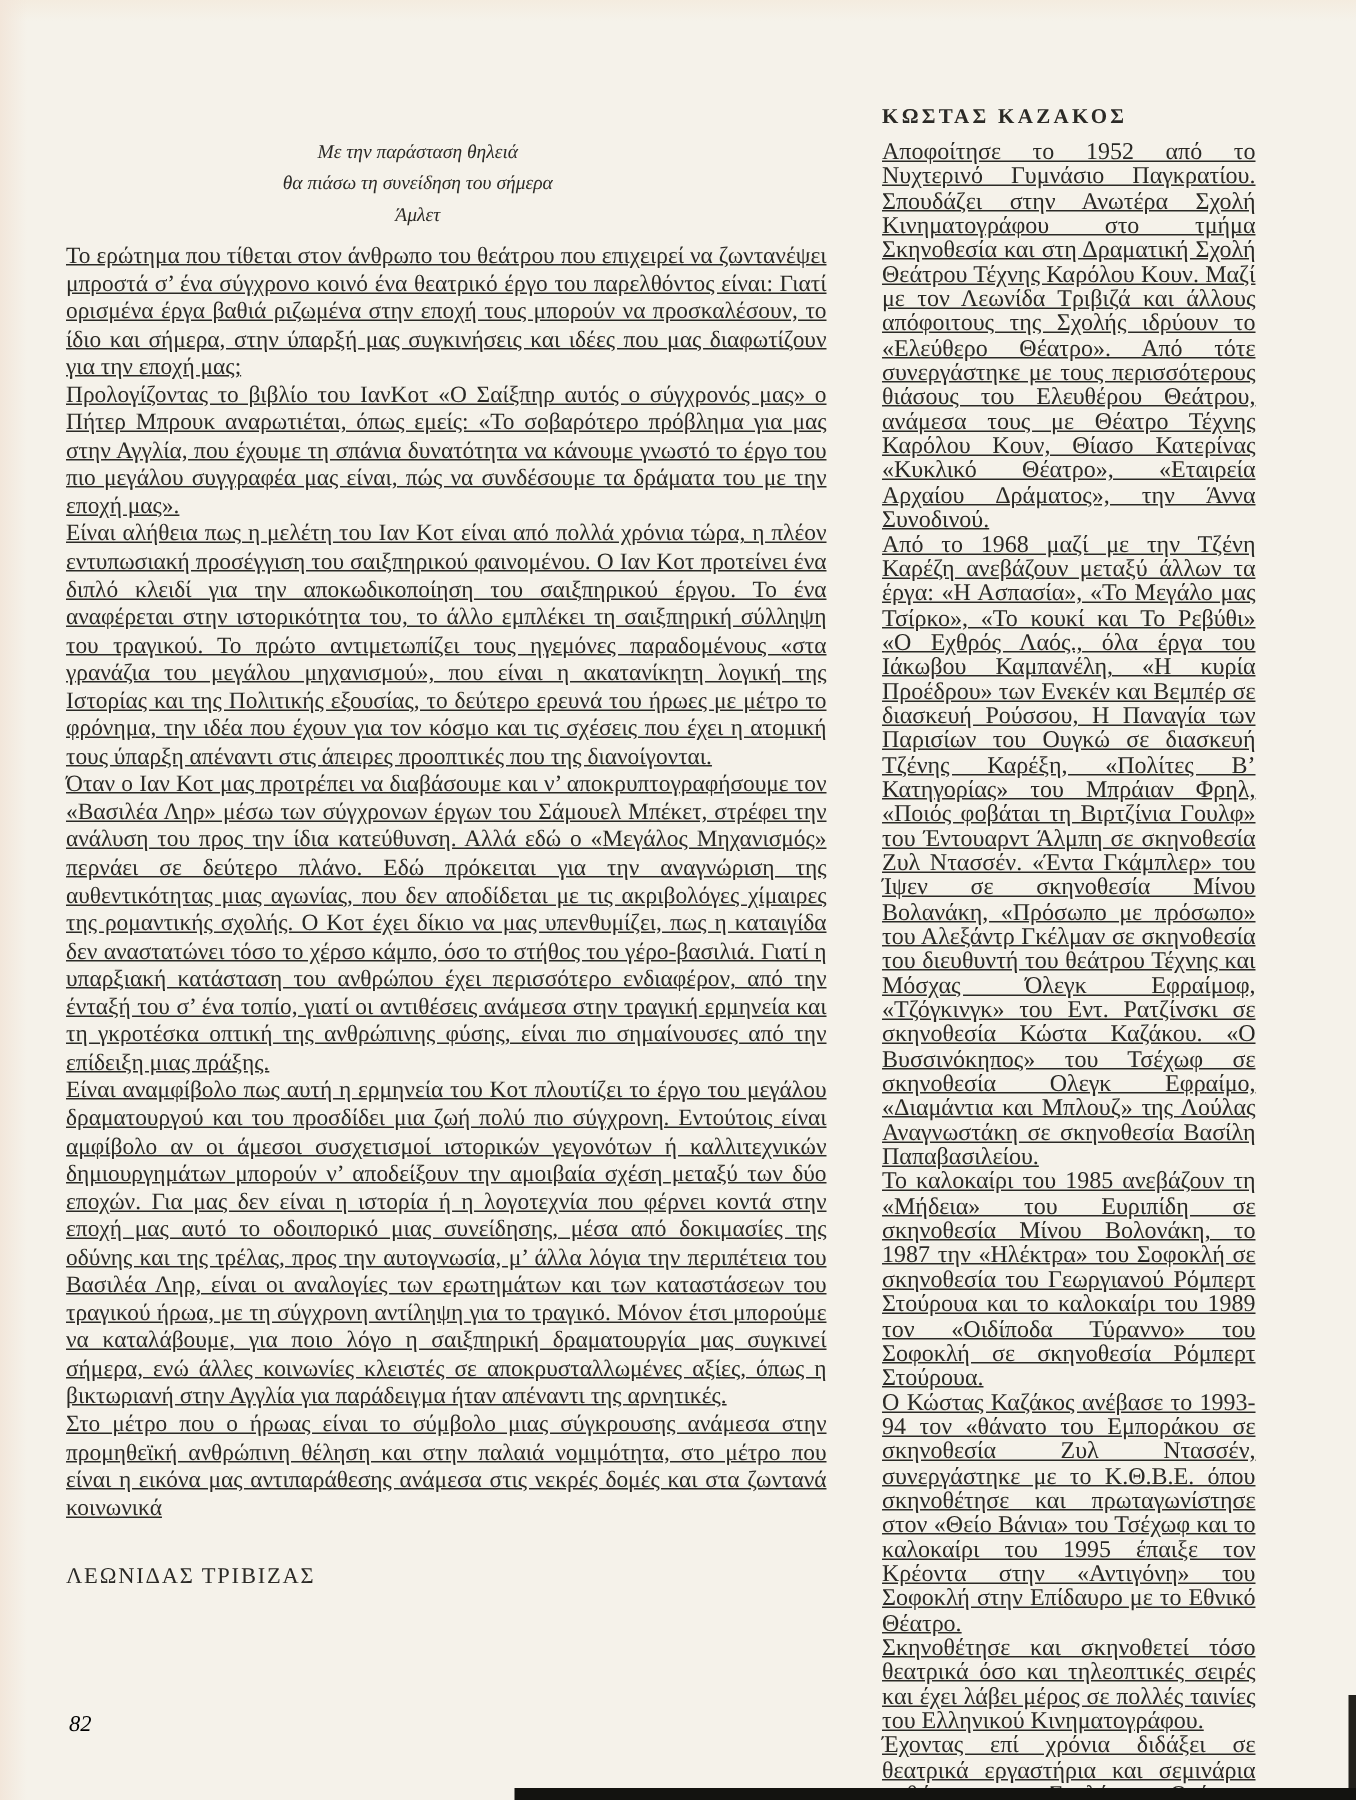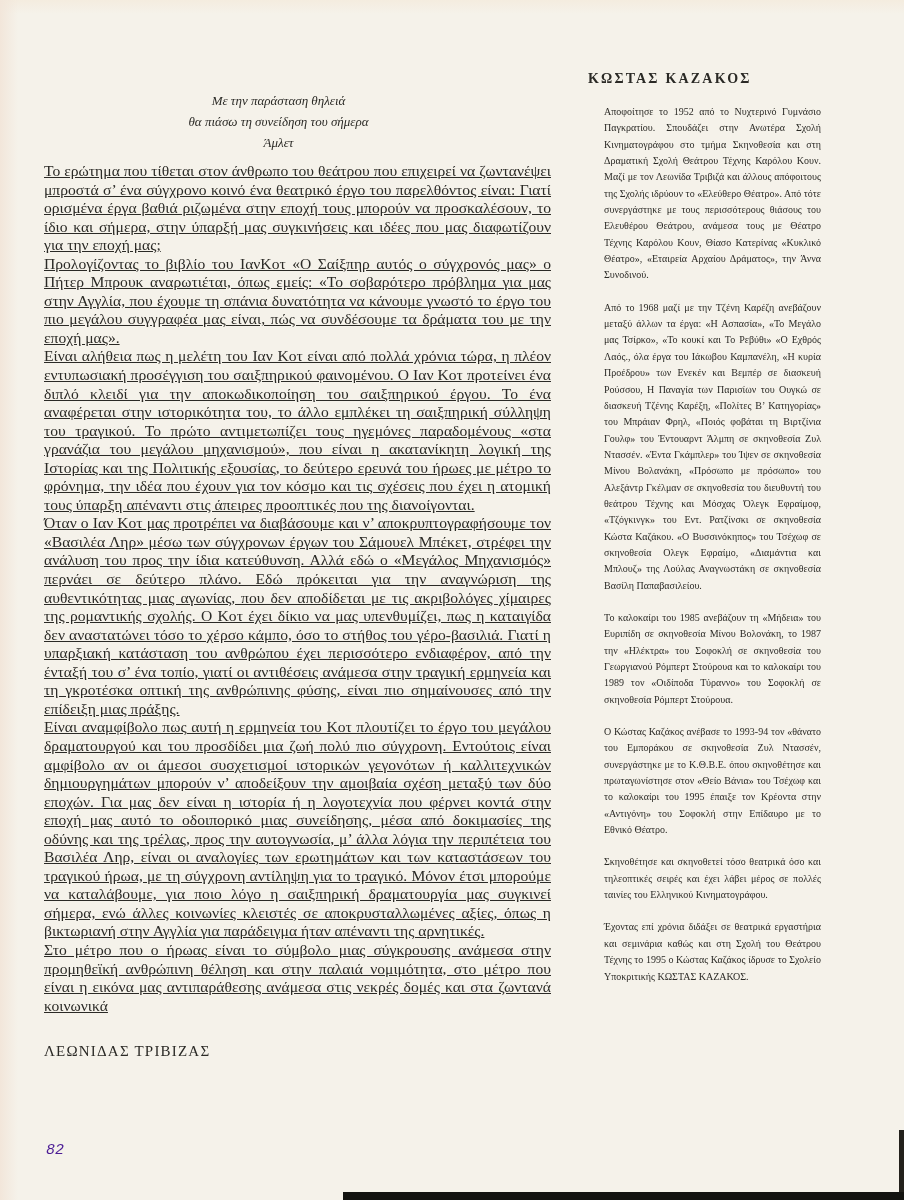--- a/index.html
+++ b/index.html
@@ -62,27 +62,27 @@
   }
   
   .col-right{
     position:absolute;left:588px;top:70px;width:249px;
   }
   .bio-title{
     font-size:14px;line-height:18px;letter-spacing:2.2px;
     font-weight:bold;margin:0 0 6px 0;
   }
   .bio-body p{
-    margin:16px;text-align:justify;
-    font-size:10px;line-height:16.35px;
+    margin:0;text-align:justify;
+    font-size:16px;line-height:16.35px;text-decoration:underline;
   }
   .page-number{
     position:absolute;left:46px;top:1142px;
-    font-family:Liberation Mono, monospace;
-    font-style:italic;font-size:15px;color:#4c1d95;
+    font-family:Liberation Serif, serif;
+    font-style:italic;font-size:15px;color:#000000;
   }
 </style>
 </head>
 <body>
 
 <div class="page">
   <div class="edge-top"></div>
   <div class="edge-left"></div>
 
   <div class="col-left">

